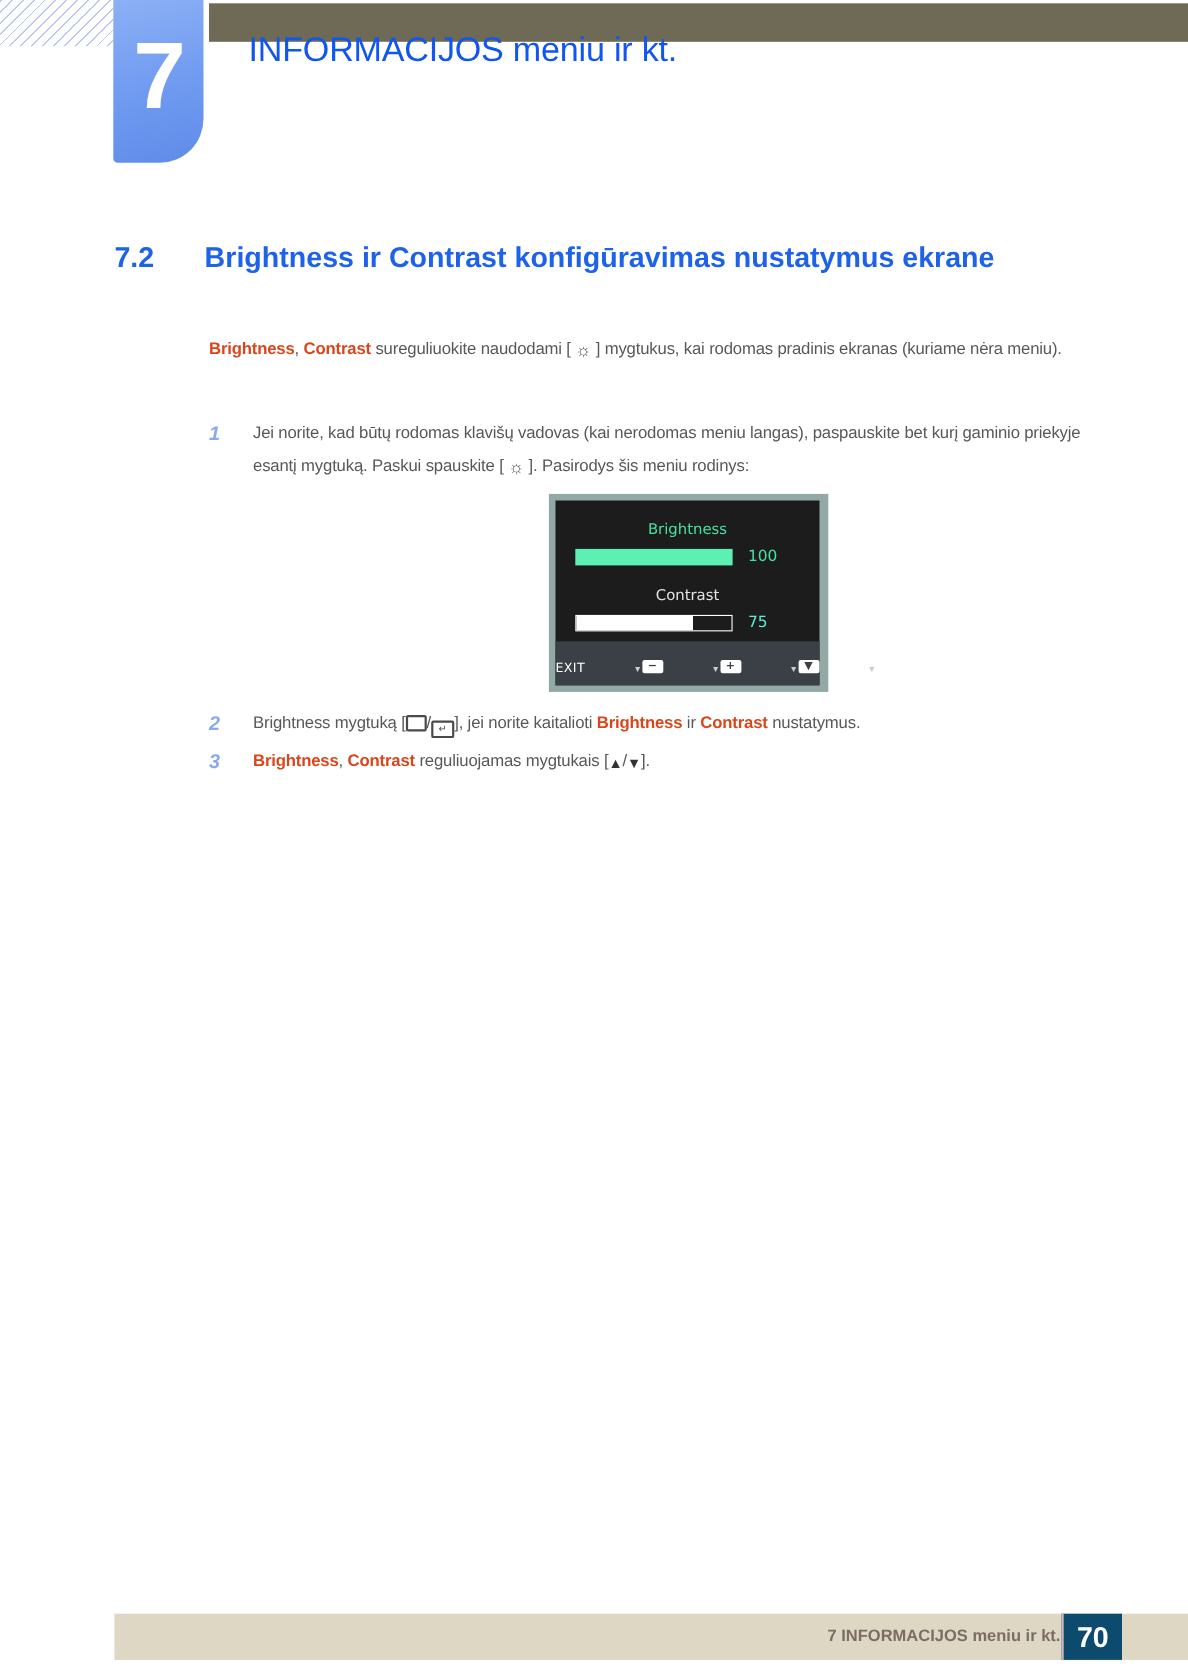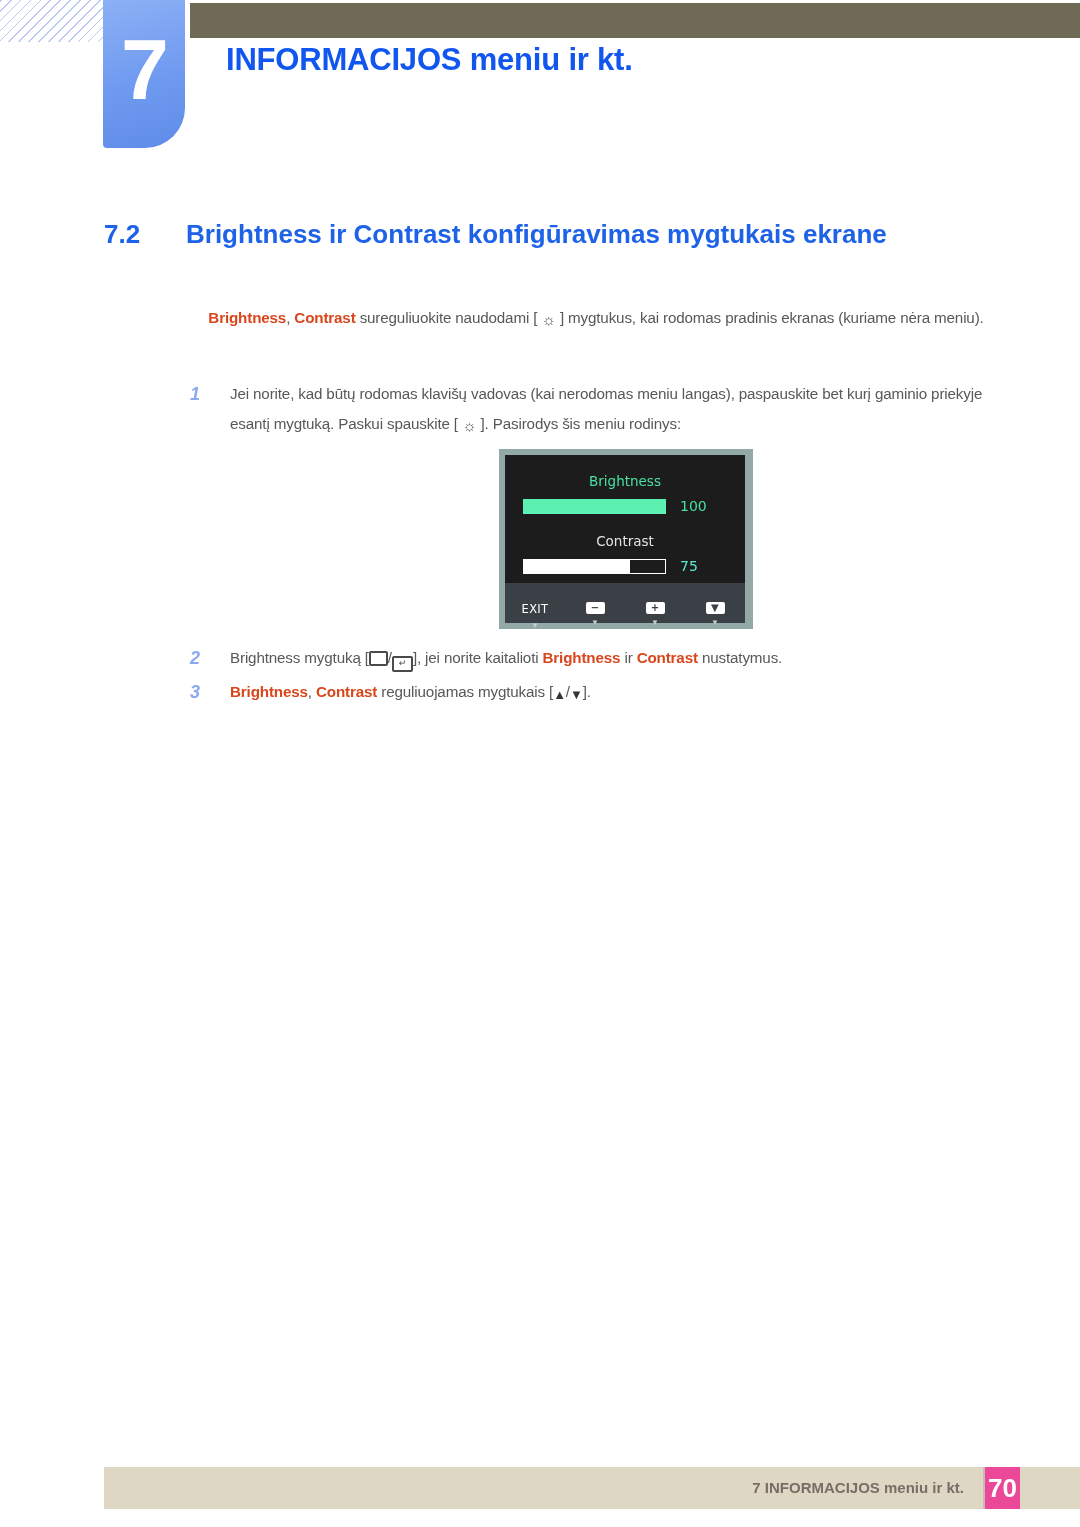--- a/index.html
+++ b/index.html
@@ -58,24 +58,24 @@
     position: absolute;
     left: 190px;
     top: 3px;
     right: 0;
     height: 35px;
     background: #6e6a55;
   }
   .chapter-title {
     position: absolute;
     left: 226px;
-    top: 42px;
+    top: 27px;
     color: #1156ee;
     font-size: 31px;
-    font-weight: bold;
+    font-weight: normal;
     letter-spacing: -0.2px;
     white-space: nowrap;
   }
 
   
   .section-head {
     position: absolute;
     left: 104px;
     top: 219px;
     right: 60px;
@@ -91,21 +91,21 @@
 
   
   .body-text {
     position: absolute;
     left: 190px;
     color: #58585a;
     font-size: 15.2px;
     line-height: 30px;
     letter-spacing: -0.15px;
   }
-  .p-intro { top: 303px; width: 812px; text-align: center; }
+  .p-intro { top: 303px; width: 812px; }
 
   .kw { color: #d9461b; font-weight: bold; }
 
   
   .step {
     position: absolute;
     left: 190px;
     display: flex;
     color: #58585a;
     font-size: 15.2px;
@@ -214,24 +214,24 @@
   .osd-footer {
     position: absolute;
     left: 0; right: 0; bottom: 0;
     height: 40px;
     background: #3a4045;
     display: flex;
   }
   .osd-key {
     flex: 1 1 0;
     display: flex;
-    flex-direction: column;
     align-items: center;
     justify-content: flex-start;
-    padding-top: 19px;
+    padding-top: 8px;
+    gap: 44px;
   }
   .osd-key-label {
     color: #ffffff;
     font-size: 11.5px;
     font-family: "DejaVu Sans", sans-serif;
     height: 15px;
     line-height: 15px;
     letter-spacing: 0.3px;
   }
   .osd-key-box {
@@ -268,43 +268,43 @@
     line-height: 42px;
     color: #7b6d65;
     font-size: 15px;
     font-weight: bold;
     white-space: nowrap;
   }
   .footer-page {
     position: absolute;
     right: 60px;
     top: 0;
-    width: 37px;
+    width: 55px;
     height: 42px;
-    background: #ec4899;
+    background: #0c4a6e;
     border-left: 2px solid #cdb9b9;
     color: #ffffff;
     font-size: 26px;
     font-weight: bold;
     line-height: 42px;
     text-align: center;
     box-sizing: border-box;
   }
 </style>
 </head>
 <body>
 
 <div class="hatch"></div>
 <div class="header-bar"></div>
 <div class="chapter-tab"></div>
 <div class="chapter-num">7</div>
 <div class="chapter-title">INFORMACIJOS meniu ir kt.</div>
 
 <div class="section-head">
-  <span class="section-num">7.2</span><span>Brightness ir Contrast konfigūravimas mygtukais ekrane</span>
+  <span class="section-num">7.2</span><span>Brightness ir Contrast konfigūravimas nustatymus ekrane</span>
 </div>
 
 <div class="body-text p-intro">
   <span class="kw">Brightness</span><span>, </span><span class="kw">Contrast</span><span> sureguliuokite naudodami [ </span><span class="glyph g-sun">☼</span><span> ] mygtukus, kai rodomas pradinis ekranas (kuriame nėra meniu).</span>
 </div>
 
 <div class="step step1">
   <div class="step-num">1</div>
   <div class="step-body">
     <span>Jei norite, kad būtų rodomas klavišų vadovas (kai nerodomas meniu langas), paspauskite bet kurį gaminio priekyje esantį mygtuką. Paskui spauskite [ </span><span class="glyph g-sun">☼</span><span> ]. Pasirodys šis meniu rodinys:</span>

